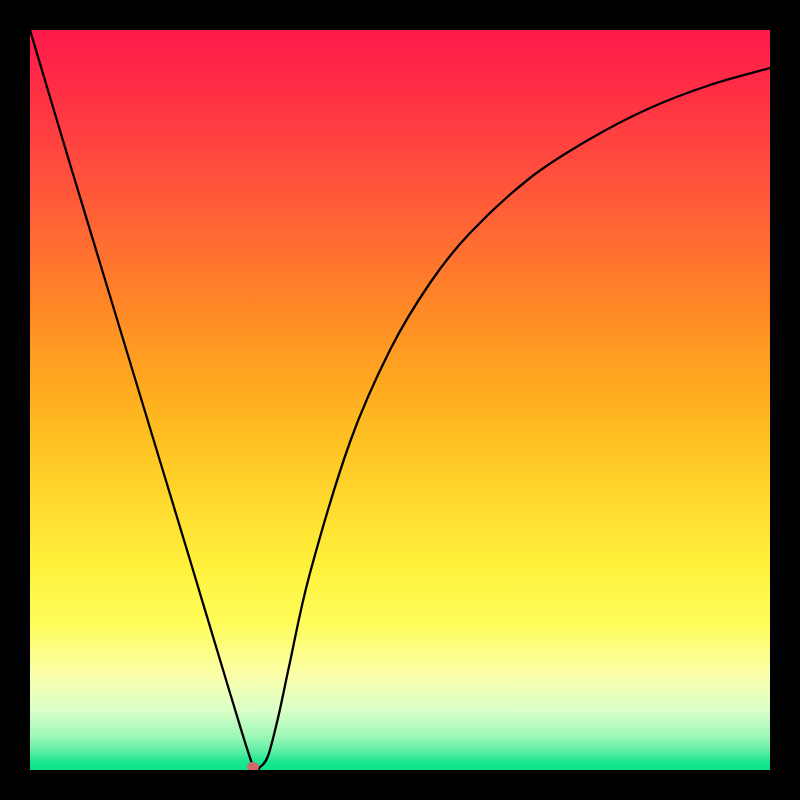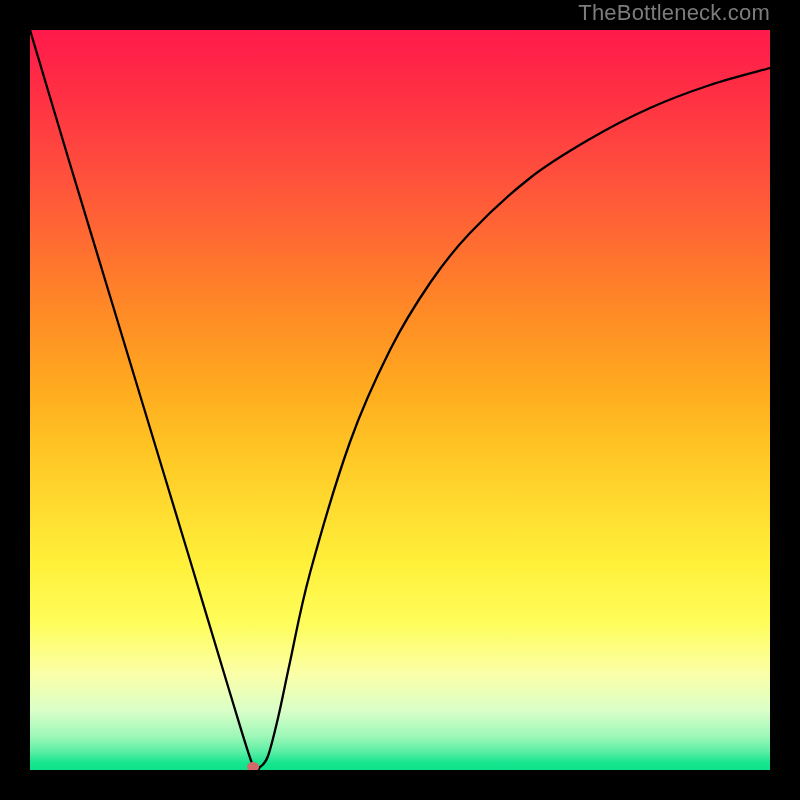--- a/index.html
+++ b/index.html
@@ -66,14 +66,13 @@
 
 <div class="stage">
 
   <div class="plot">
     <svg class="curve-svg" viewBox="0 0 740 740" preserveAspectRatio="none">
       <path id="curve-path" fill="none" stroke="#000" stroke-width="2.3" stroke-linecap="round" stroke-linejoin="round" d="M 0 0 C 6.7 22.3, 26.7 89.7, 40 134 C 53.3 178.3, 66.7 222.0, 80 266 C 93.3 310.0, 106.7 354.0, 120 398 C 133.3 442.0, 146.7 485.8, 160 530 C 173.3 574.2, 189.5 628.7, 200 663 C 210.5 697.3, 218.0 723.7, 223 736 C 228.0 748.3, 227.5 738.7, 230 737 C 232.5 735.3, 235.0 734.2, 238 726 C 241.0 717.8, 244.3 703.7, 248 688 C 251.7 672.3, 254.7 656.2, 260 632 C 265.3 607.8, 270.0 579.7, 280 543 C 290.0 506.3, 306.7 449.2, 320 412 C 333.3 374.8, 346.7 346.5, 360 320 C 373.3 293.5, 386.7 272.5, 400 253 C 413.3 233.5, 423.3 220.5, 440 203 C 456.7 185.5, 480.0 163.7, 500 148 C 520.0 132.3, 540.0 120.7, 560 109 C 580.0 97.3, 600.0 87.0, 620 78 C 640.0 69.0, 660.0 61.7, 680 55 C 700.0 48.3, 730.0 40.8, 740 38"></path>
       <ellipse id="marker-dot" cx="223" cy="737" rx="6" ry="5" fill="#d36a6a"></ellipse>
     </svg>
   </div>
 
-  <div class="watermark">TheBottleneck.com</div>
 </div>
 
 </body></html>

